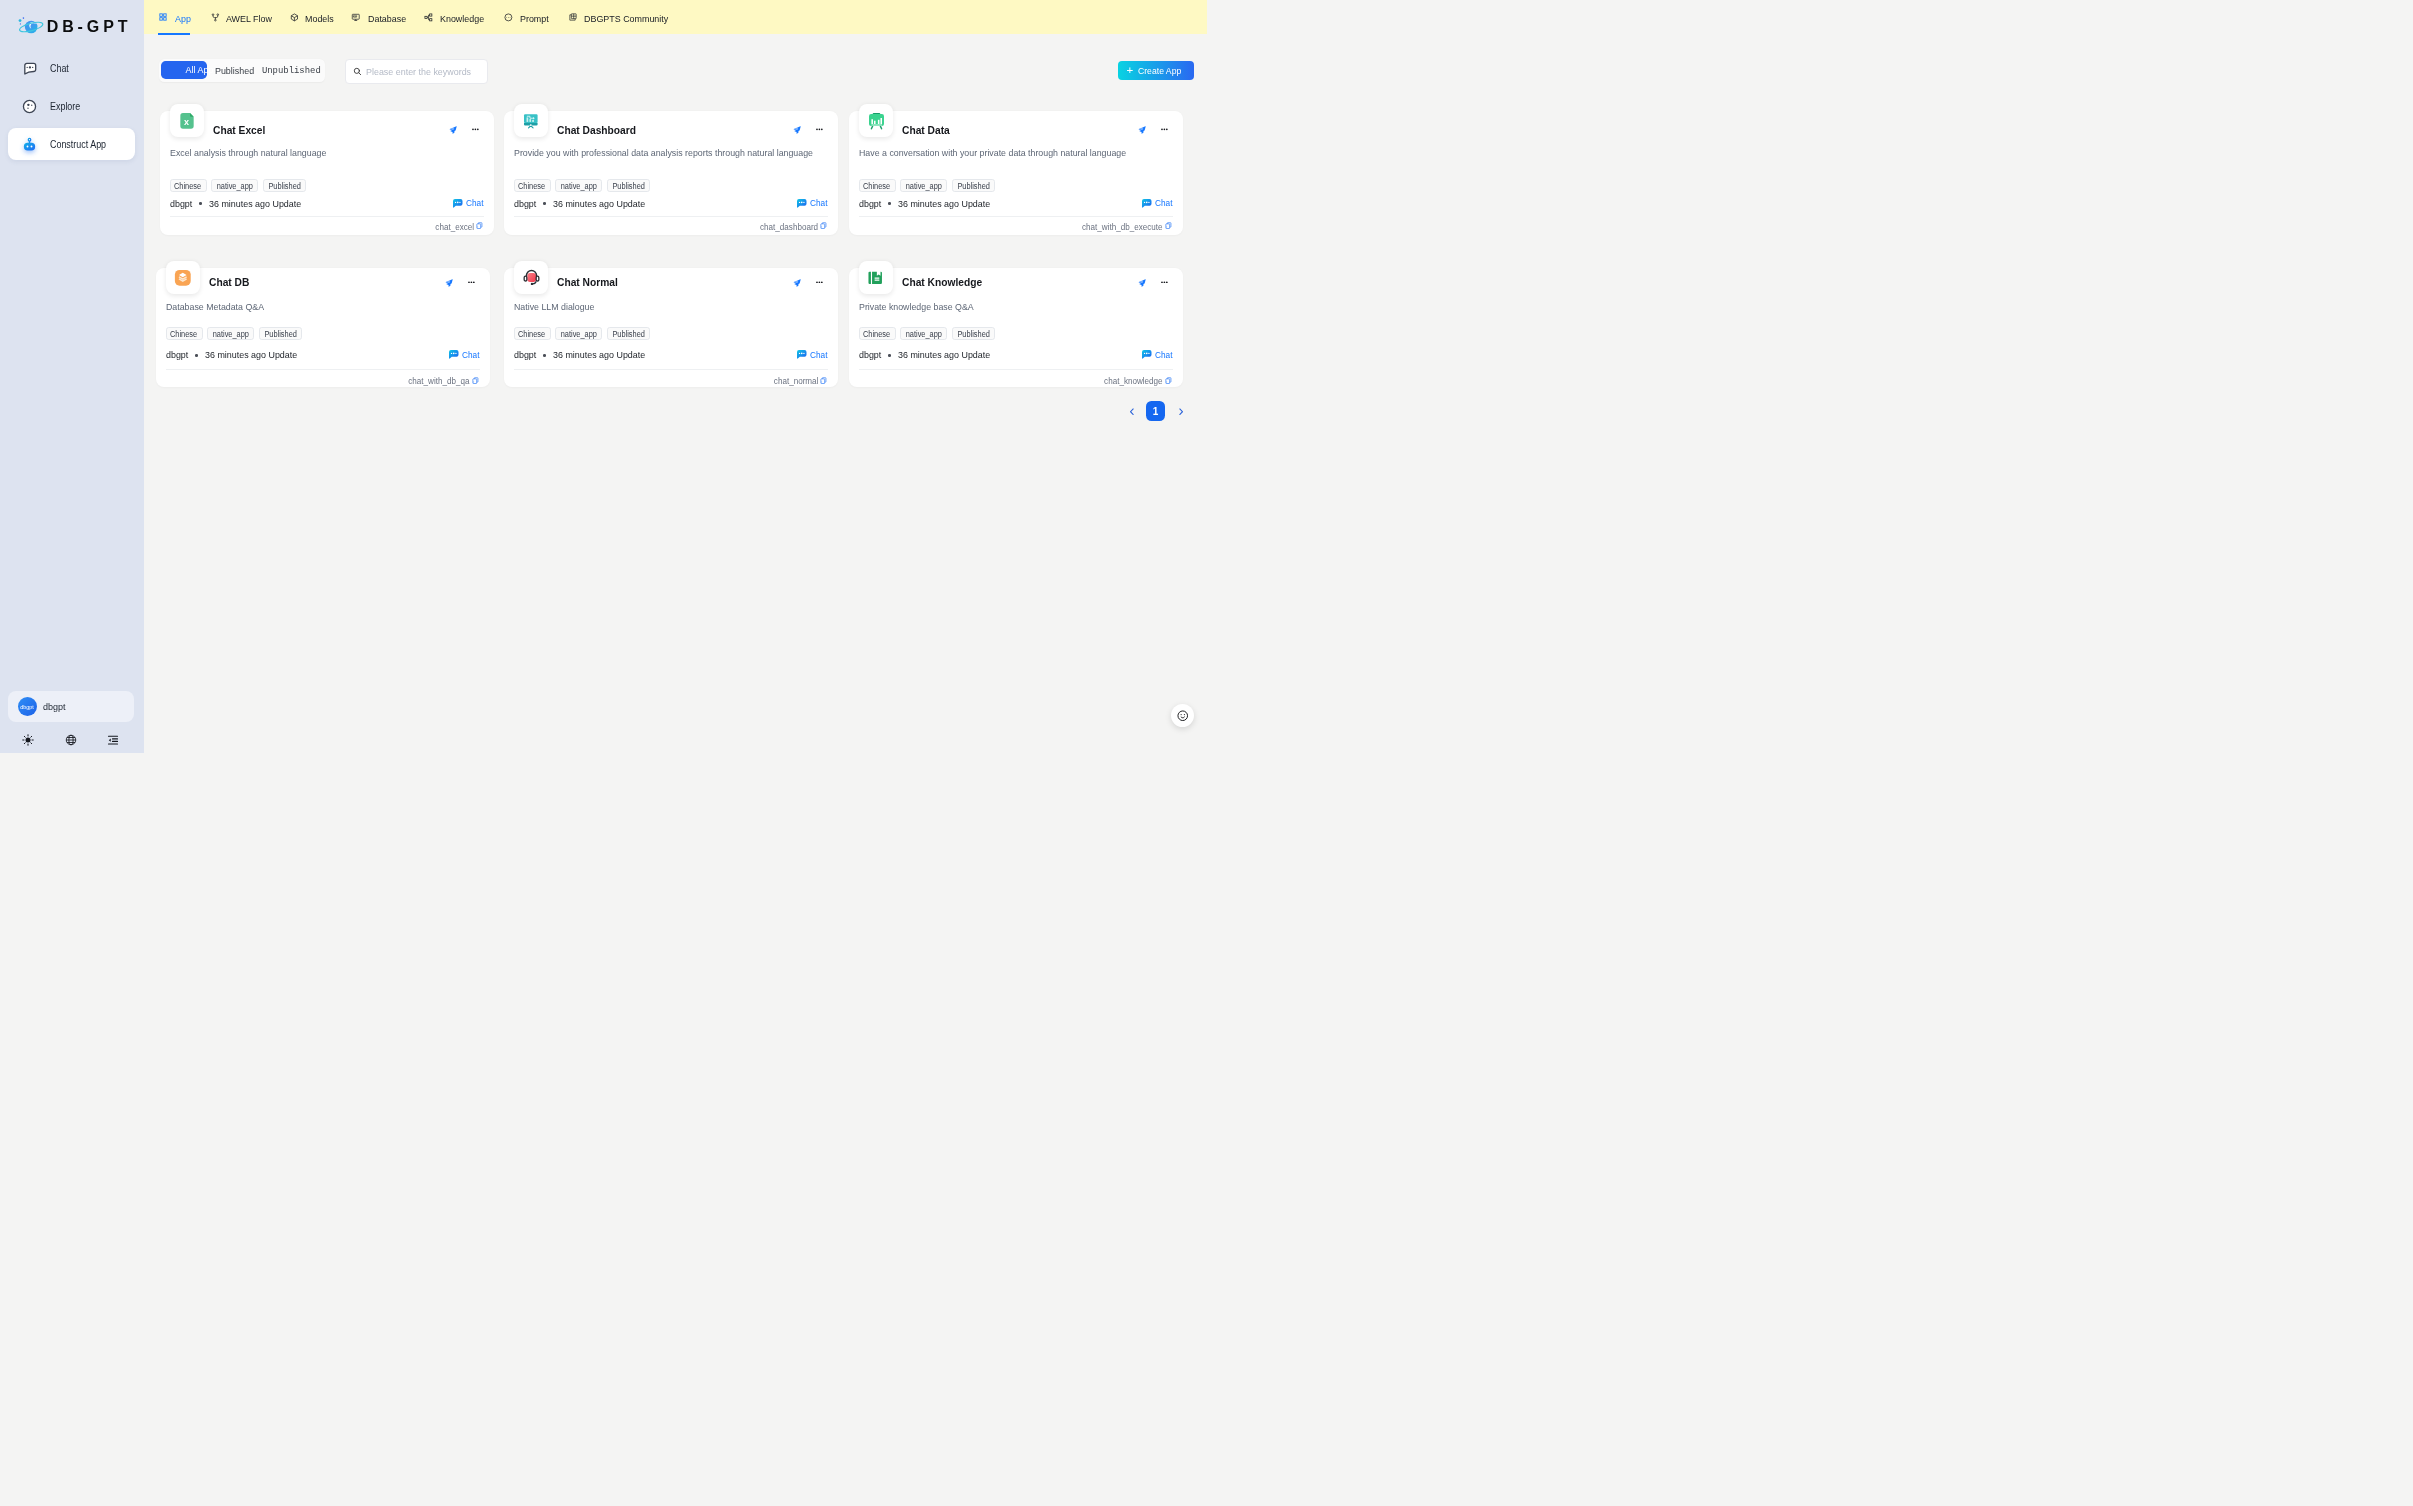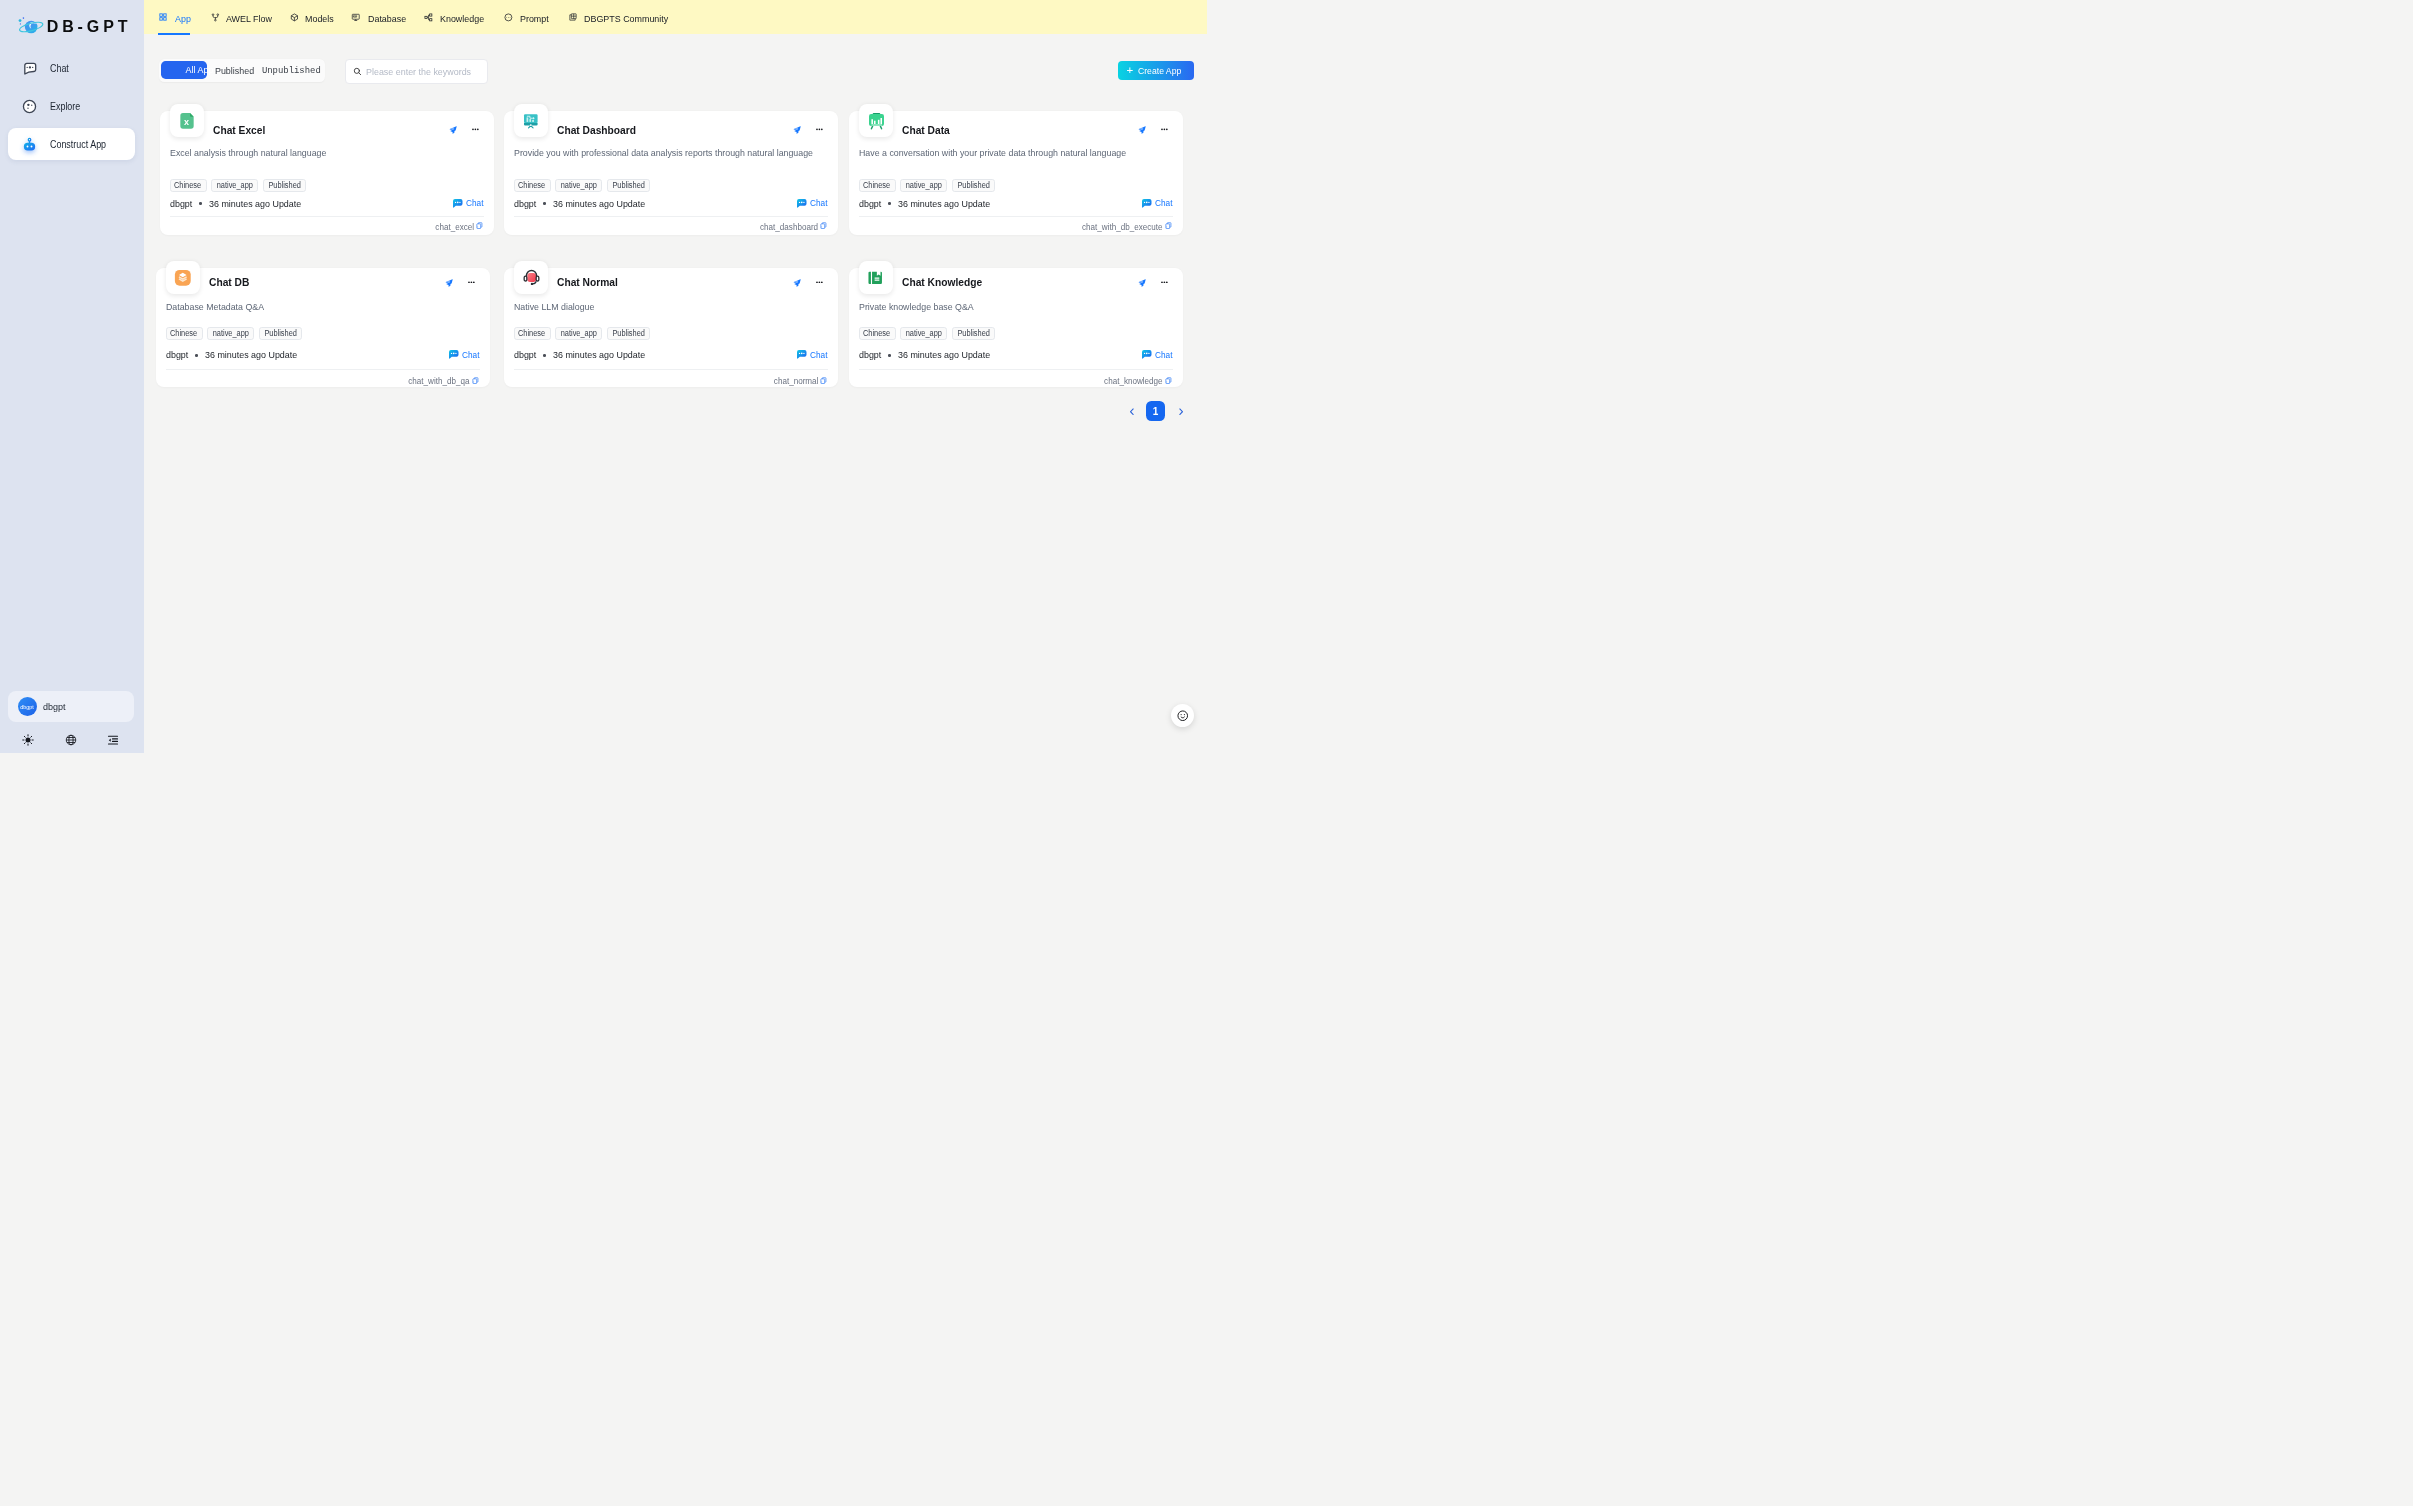--- a/index.html
+++ b/index.html
@@ -37,21 +37,21 @@
 #create .plus { font-size:11.5px; font-weight:400; margin-right:4.7px; margin-top:-1.4px; }
 #create .lbl { transform:scaleX(.91); transform-origin:0 50%; }
 
 
 .card { position:absolute; width:334px; height:124px; background:#fff; border-radius:8px; box-shadow:0 0.7px 2px rgba(0,0,0,.03); }
 .iconbox { position:absolute; left:10px; top:-7px; width:34px; height:33px; background:#fff; border-radius:8px; box-shadow:0 1.4px 5.4px rgba(0,0,0,.09); display:flex; align-items:center; justify-content:center; }
 .c-title { position:absolute; left:53px; top:13px; font-size:11.5px; font-weight:bold; color:#16181d; transform:scaleX(.89); transform-origin:0 50%; white-space:nowrap; }
 .c-bird { position:absolute; left:288px; top:13.8px; }
 .c-dots { position:absolute; left:312px; top:17px; }
 .c-desc { position:absolute; left:10px; top:36px; font-size:9.8px; color:#5d6675; transform:scaleX(.9); transform-origin:0 50%; white-space:nowrap; }
-.c-tag { position:absolute; top:68px; height:13px; border:0.7px solid #e5e8ec; background:#fafafa; border-radius:2.7px; font-size:8.5px; color:#3a404c; display:flex; align-items:flex-start; justify-content:center; }
+.c-tag { position:absolute; top:68px; height:13px; border:0.7px solid #e5e8ec; background:#fafafa; border-radius:2.7px; font-size:8.5px; color:#3a404c; display:flex; align-items:center; justify-content:center; }
 .c-tag span { transform:scaleX(.87); display:inline-block; white-space:nowrap; }
 .c-m1 { position:absolute; left:10px; top:87px; font-size:9.8px; color:#1c2026; transform:scaleX(.91); transform-origin:0 50%; }
 .c-mdot { position:absolute; left:39px; top:91px; width:2.7px; height:2.7px; border-radius:50%; background:#4b4f58; }
 .c-m2 { position:absolute; left:49px; top:87px; font-size:9.8px; color:#1c2026; transform:scaleX(.91); transform-origin:0 50%; white-space:nowrap; }
 .c-chatic { position:absolute; left:293px; top:88px; }
 .c-chat { position:absolute; left:306px; top:87px; font-size:9px; font-weight:500; color:#1677ff; transform:scaleX(.92); transform-origin:0 50%; }
 .c-div { position:absolute; left:10px; right:10px; top:105px; height:0.7px; background:#eef0f2; }
 .c-name { position:absolute; right:20px; top:111px; font-size:8.8px; color:#6b7280; transform:scaleX(.92); transform-origin:100% 50%; white-space:nowrap; }
 .c-copy { position:absolute; right:11px; top:111px; }
 

